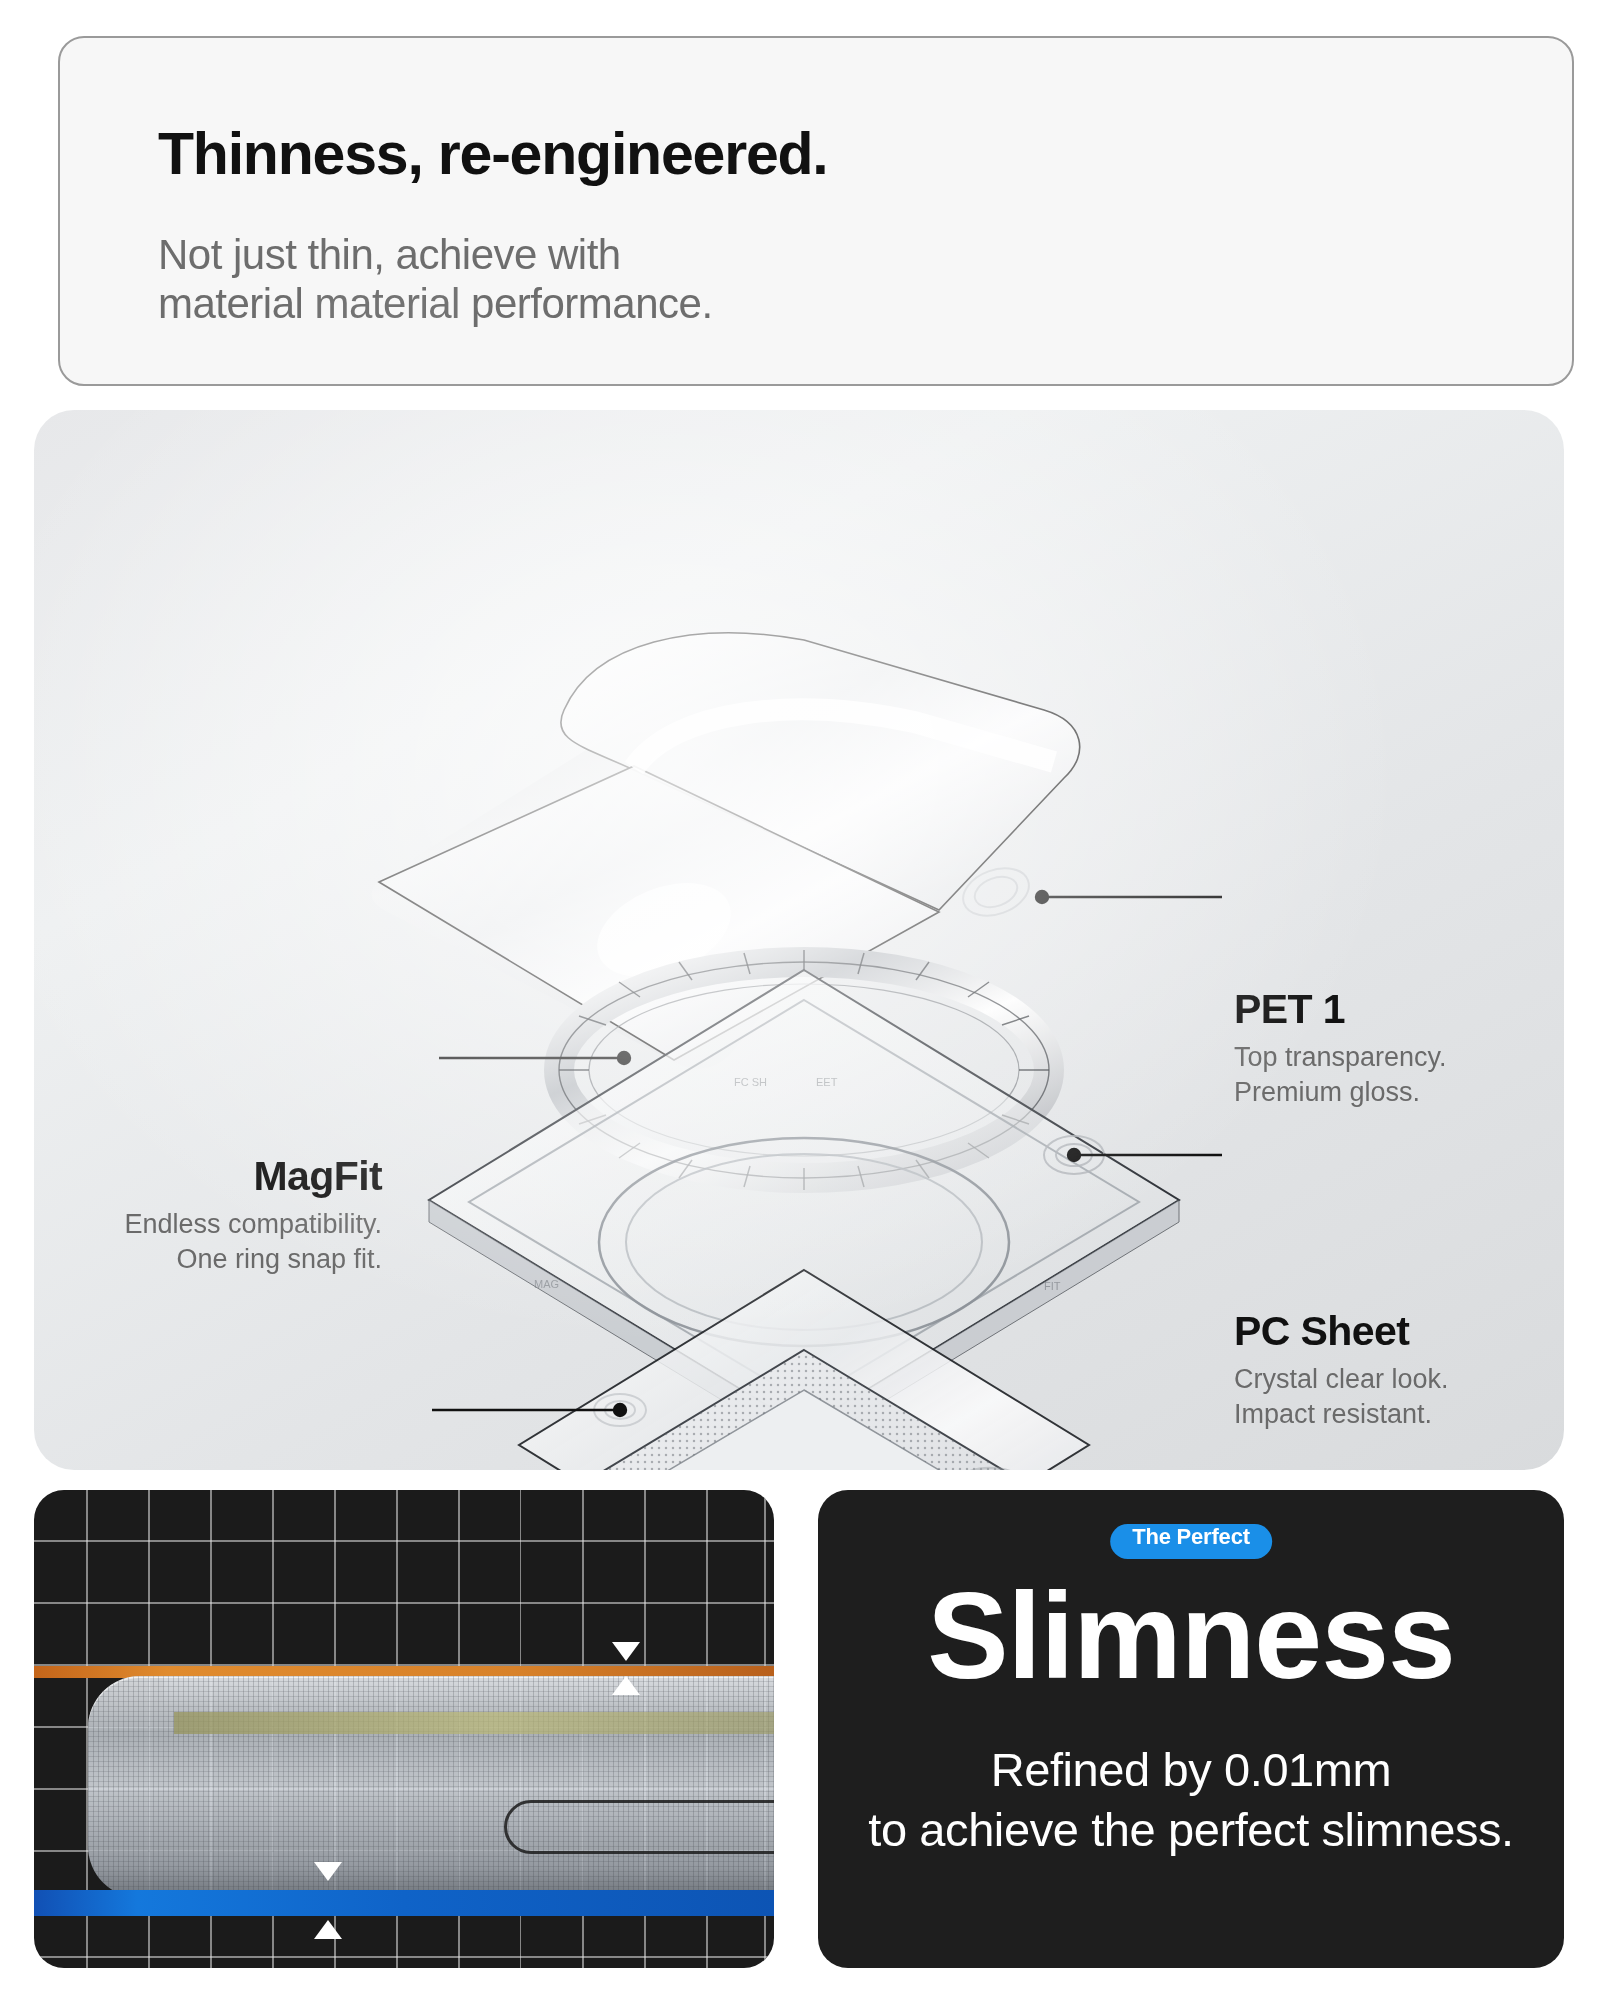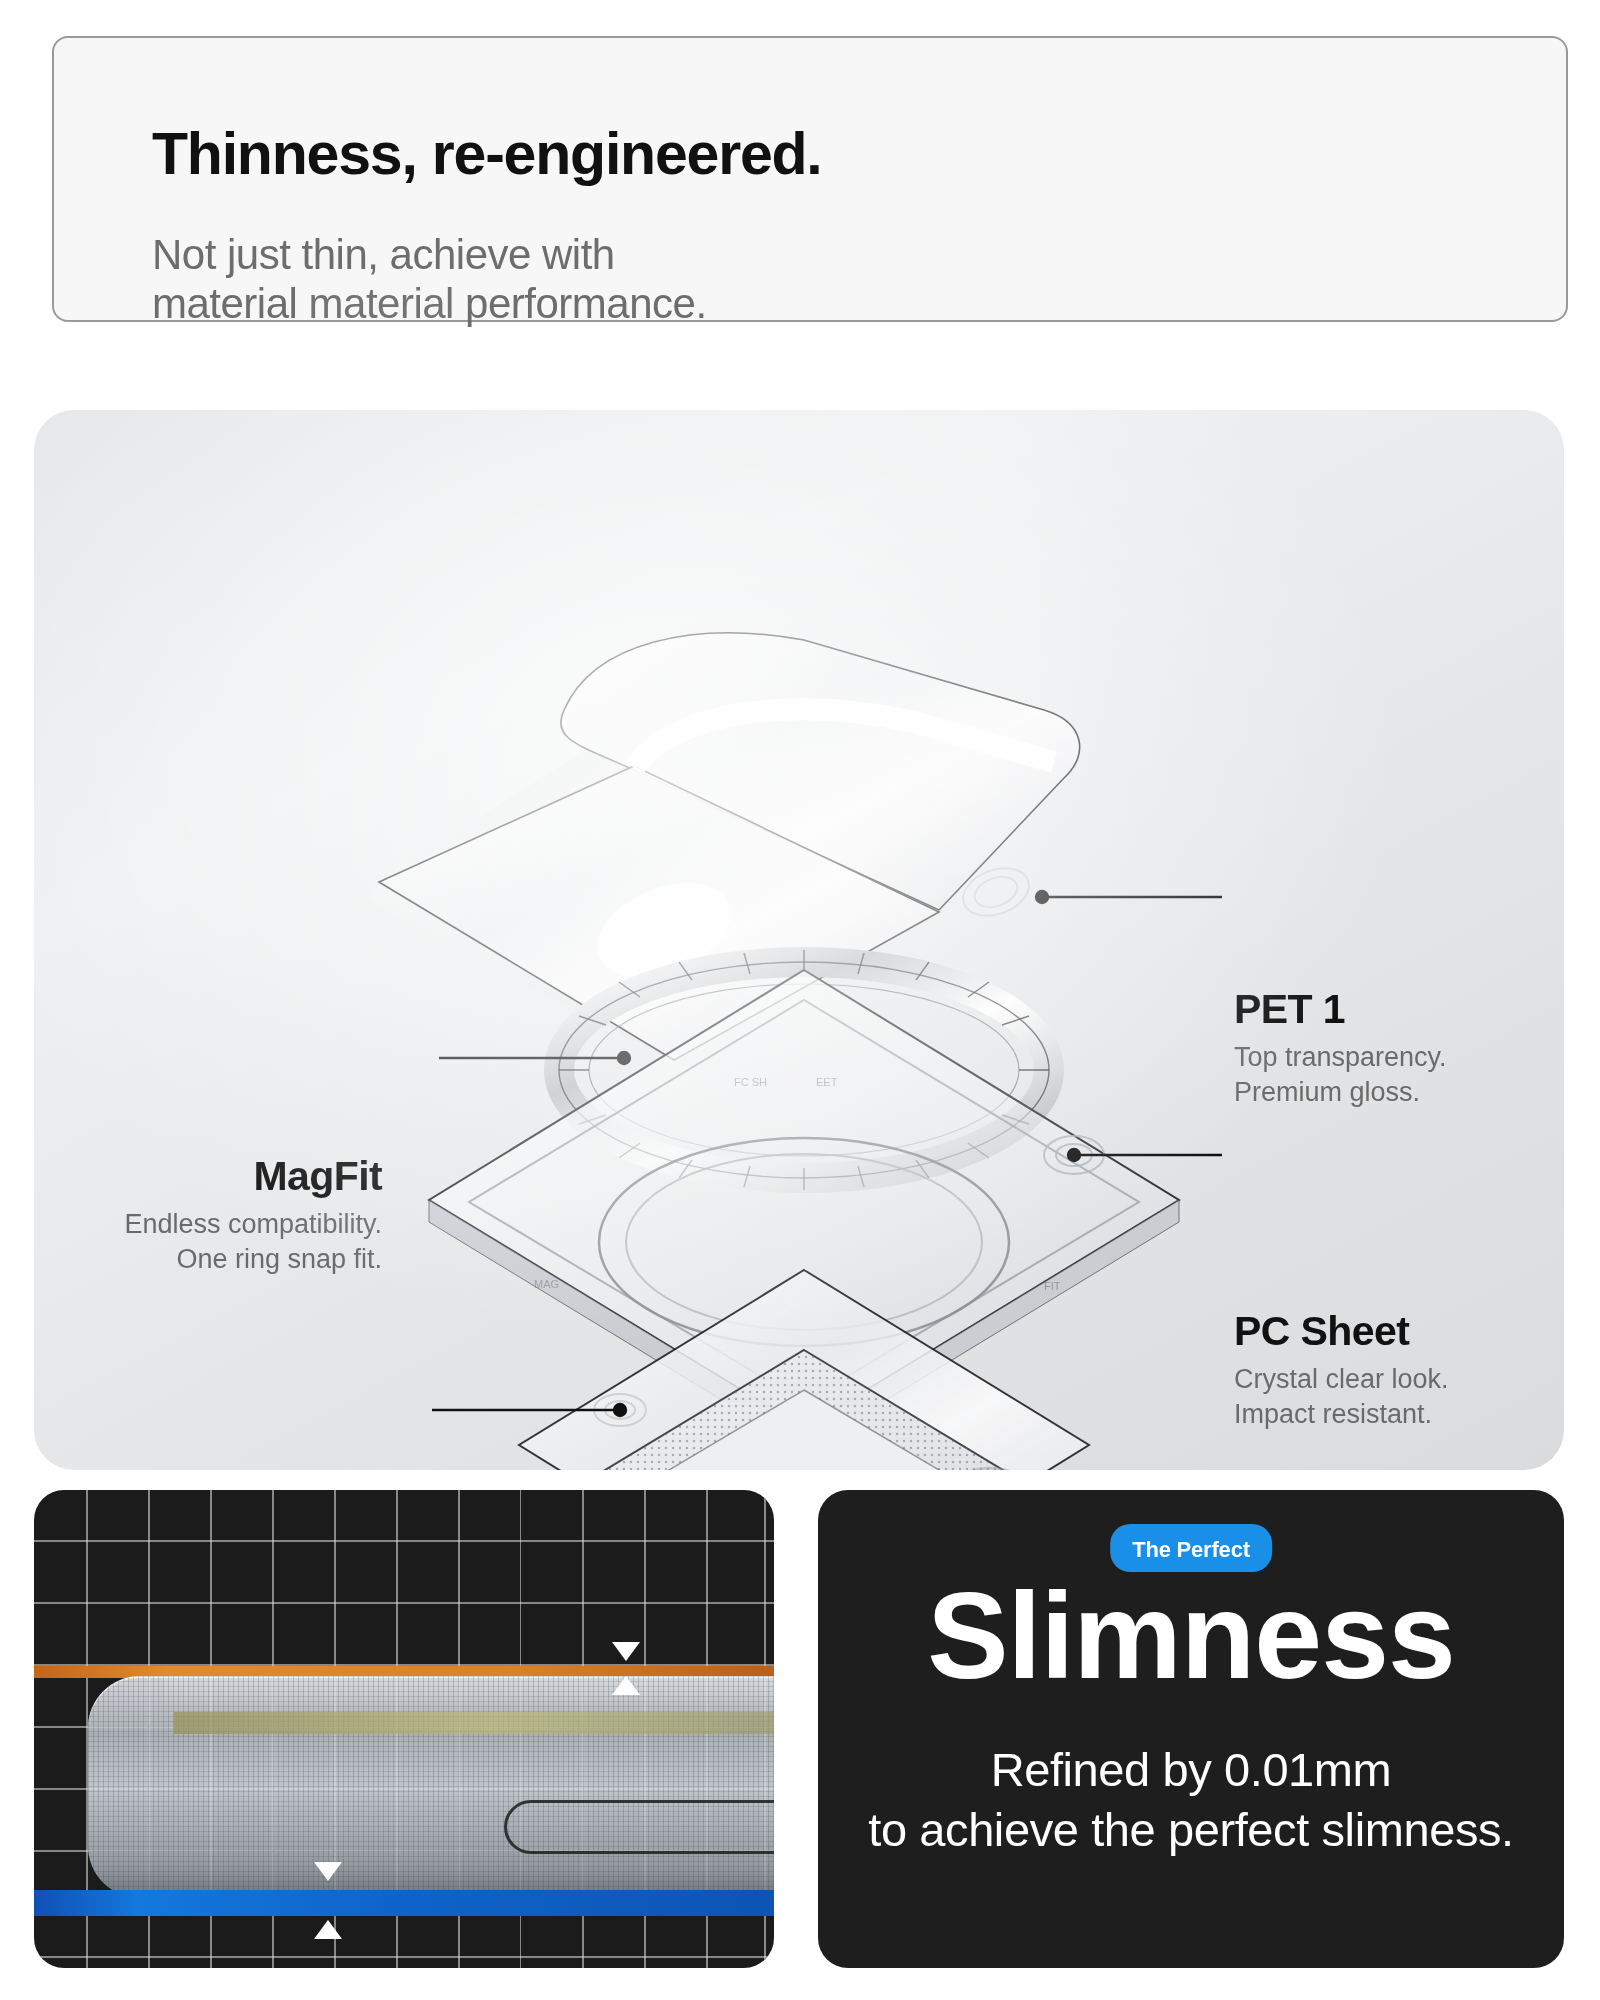--- a/index.html
+++ b/index.html
@@ -3,22 +3,22 @@
 <meta charset="utf-8">
 <style>
   * { box-sizing: border-box; margin:0; padding:0; }
   html,body { width:1600px; height:2000px; background:#ffffff; }
   body { font-family:"Liberation Sans", sans-serif; -webkit-font-smoothing:antialiased; }
 
   .page { position:relative; width:1600px; height:2000px; overflow:hidden; background:#fff; }
 
   
   .header-card{
-    position:absolute; left:52px; top:36px; width:1516px; height:286px;
-    background:#f7f7f7; border:2px solid #9a9a9a; border-radius:16px;
+    position:absolute; left:58px; top:36px; width:1516px; height:350px;
+    background:#f7f7f7; border:2px solid #9a9a9a; border-radius:26px;
   }
   .headline{
     position:absolute; left:98px; top:82px;
     font-size:59px; font-weight:700; color:#111; letter-spacing:-1.2px;
     white-space:nowrap;
   }
   .subline{
     position:absolute; left:98px; top:192px;
     font-size:42px; font-weight:500; color:#6d6d6d; line-height:1.17;
     letter-spacing:-0.5px;
@@ -107,21 +107,21 @@
   .t4{ left:280px; top:430px; }
 
   
   .slim-panel{
     position:absolute; left:818px; top:1490px; width:746px; height:478px;
     border-radius:30px; background:#1e1e1e; overflow:hidden;
   }
   .badge{
     position:absolute; left:50%; transform:translateX(-50%); top:34px;
     background:#1a8fe8; color:#fff; font-size:22px; font-weight:700;
-    padding:13px 22px 9px; border-radius:20px; letter-spacing:-0.2px; white-space:nowrap;
+    padding:0 22px 9px; border-radius:20px; letter-spacing:-0.2px; white-space:nowrap;
   }
   .slim-title{
     position:absolute; left:50%; transform:translateX(-50%); top:78px;
     font-size:122px; font-weight:700; color:#fff; letter-spacing:-1px;
     line-height:1.12; white-space:nowrap;
   }
   .slim-sub{
     position:absolute; left:50%; transform:translateX(-50%); top:250px;
     width:720px; text-align:center;
     font-size:47px; font-weight:400; color:#fff; line-height:1.28; letter-spacing:-0.4px;

